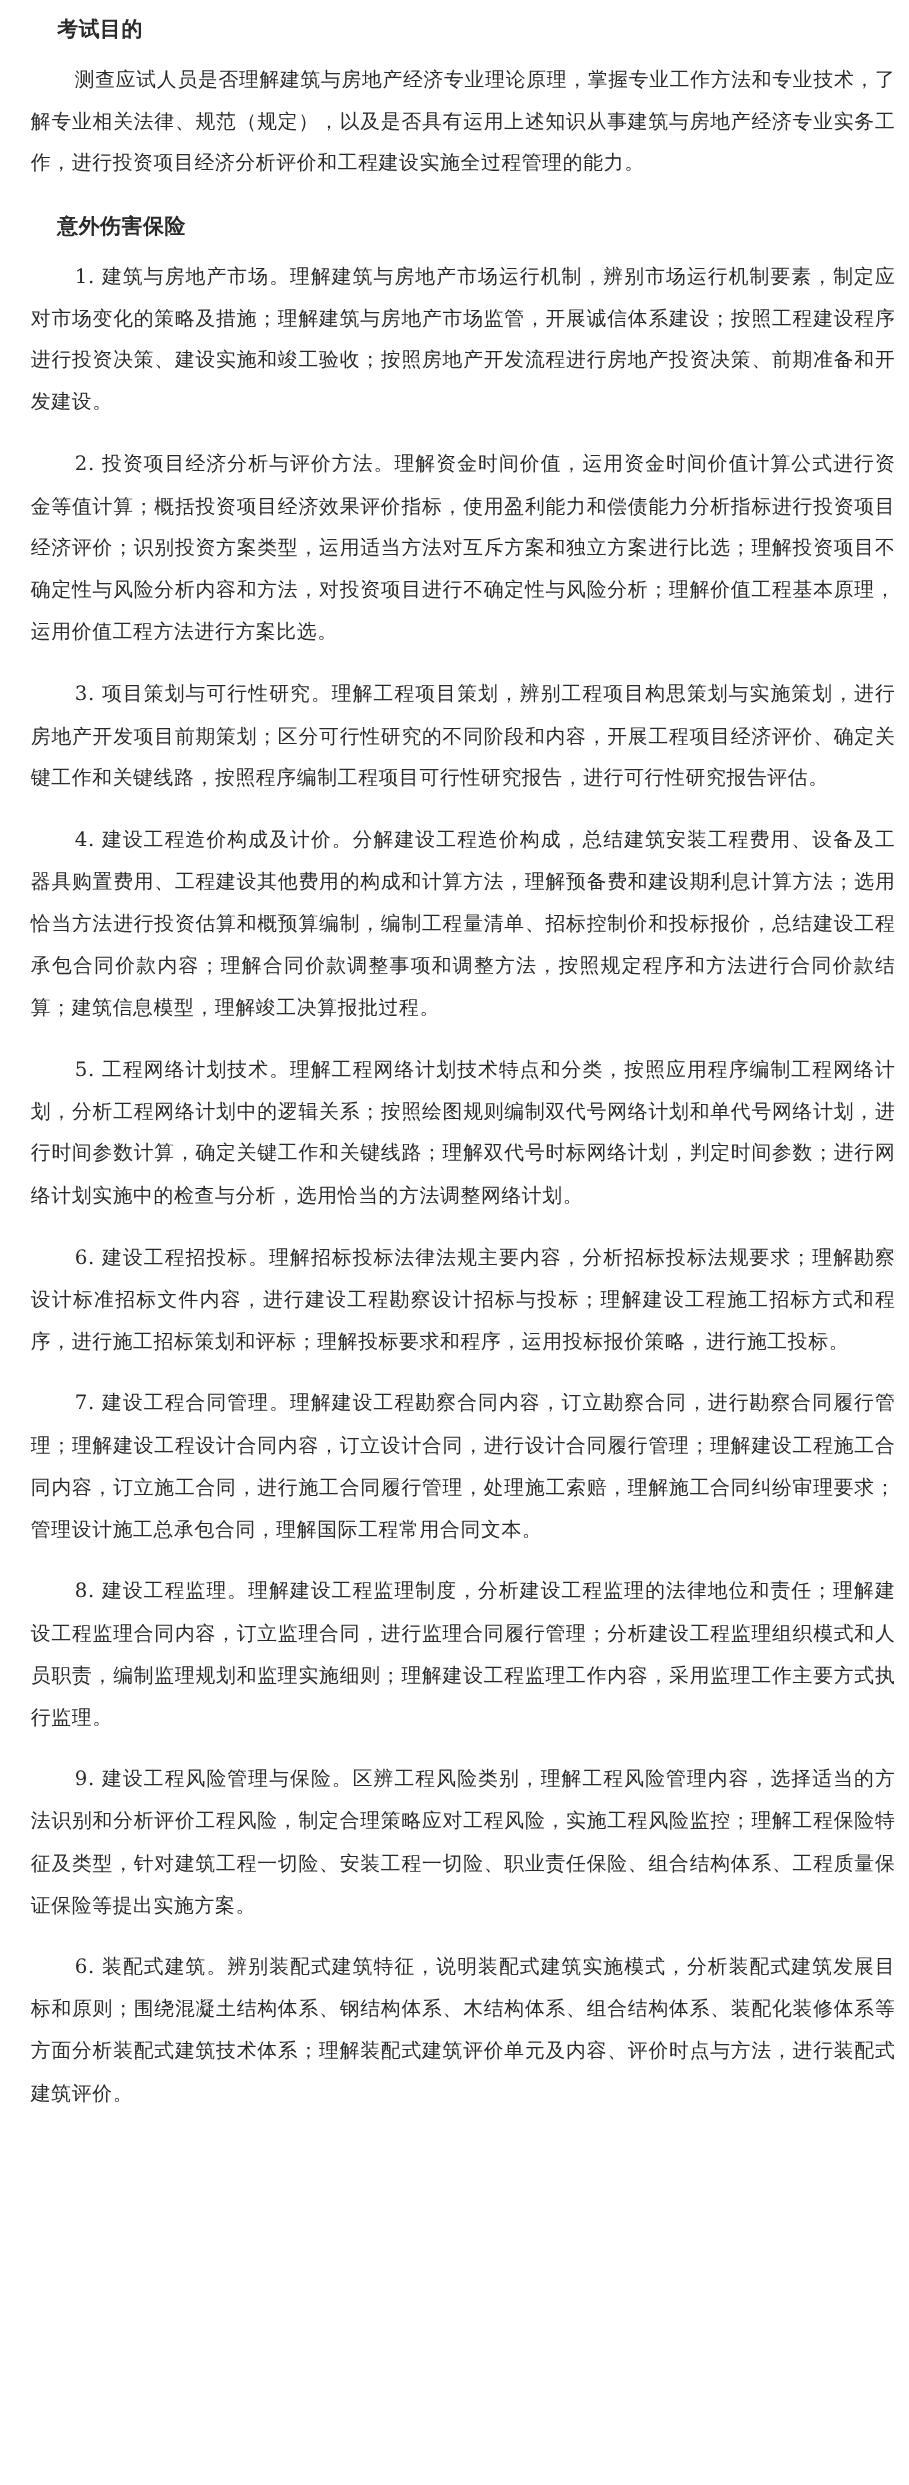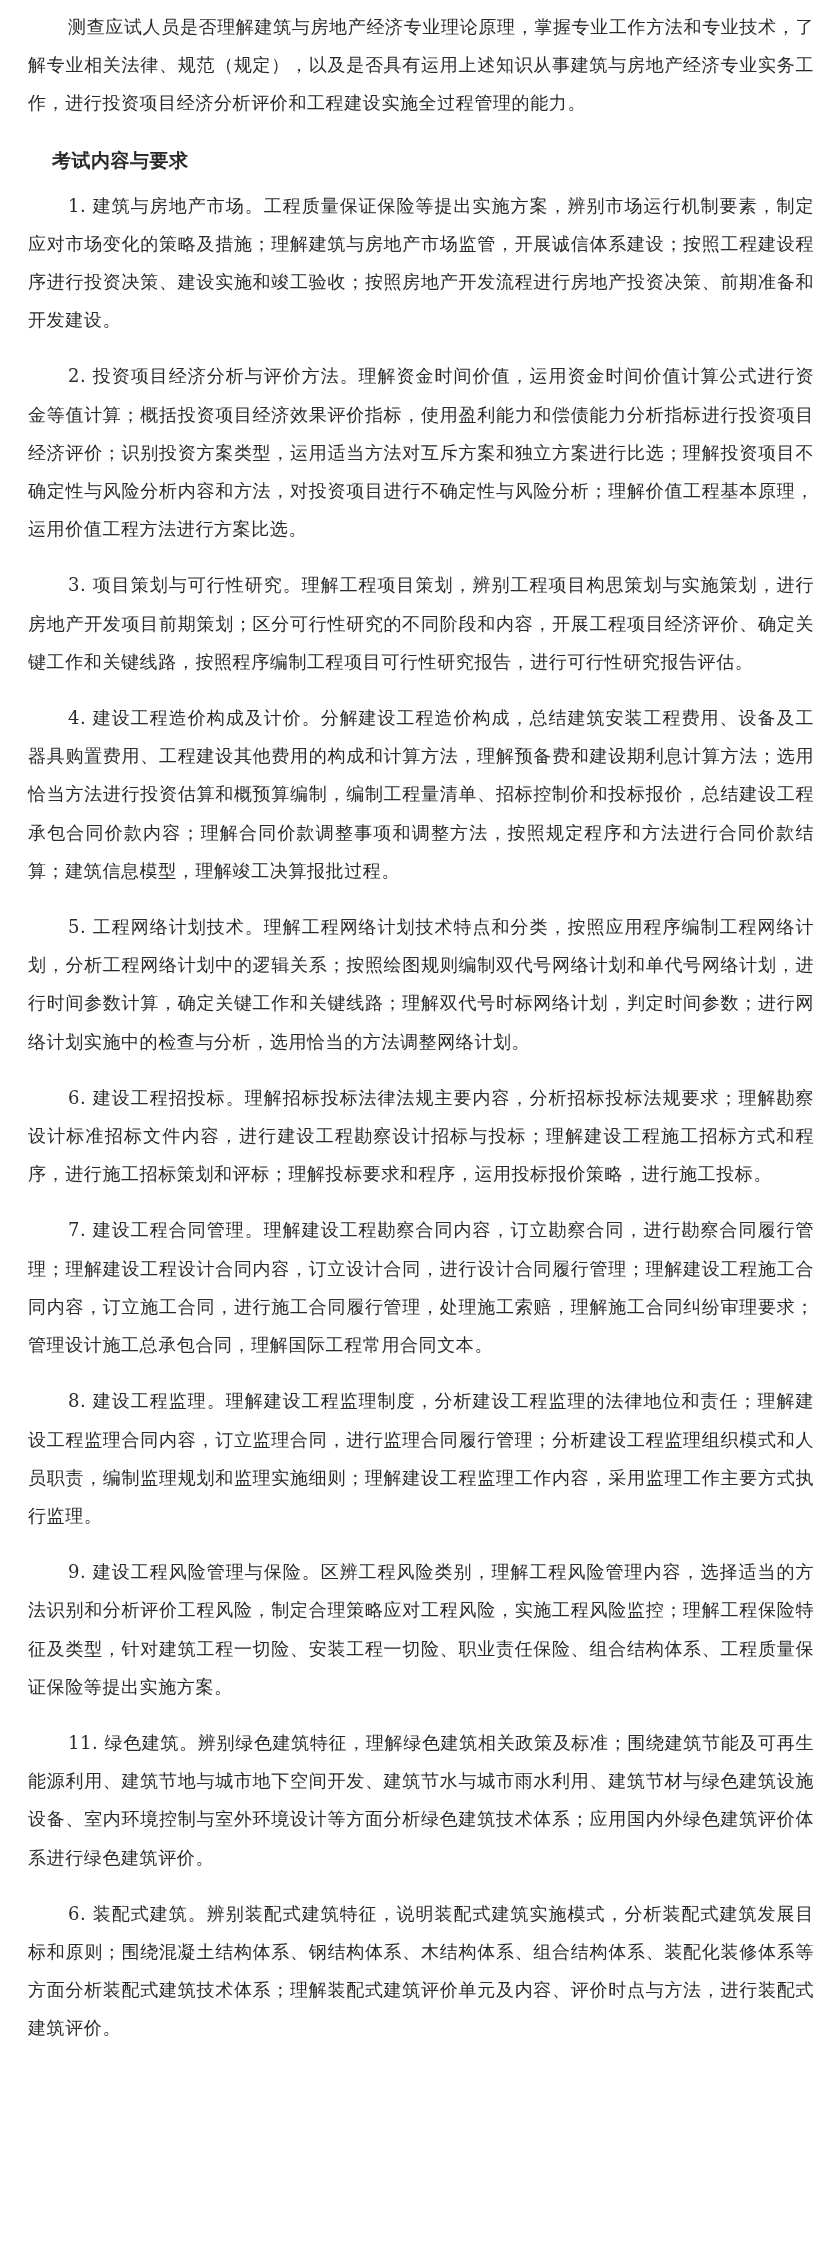--- a/index.html
+++ b/index.html
@@ -41,43 +41,43 @@
     .item-num {
       margin-right: 6px;
     }
   </style>
 </head>
 <body>
 
 <div class="doc">
 
   <section class="section">
+    <h2 class="heading">考试目的</h2>
     <p class="para">测查应试人员是否理解建筑与房地产经济专业理论原理，掌握专业工作方法和专业技术，了解专业相关法律、规范（规定），以及是否具有运用上述知识从事建筑与房地产经济专业实务工作，进行投资项目经济分析评价和工程建设实施全过程管理的能力。</p>
   </section>
 
   <section class="section">
-    <h2 class="heading">考试内容与要求</h2>
+    <h2 class="heading">意外伤害保险</h2>
 
-    <p class="para"><span class="item-num">1.</span><span>建筑与房地产市场。工程质量保证保险等提出实施方案，辨别市场运行机制要素，制定应对市场变化的策略及措施；理解建筑与房地产市场监管，开展诚信体系建设；按照工程建设程序进行投资决策、建设实施和竣工验收；按照房地产开发流程进行房地产投资决策、前期准备和开发建设。</span></p>
+    <p class="para"><span class="item-num">1.</span><span>建筑与房地产市场。理解建筑与房地产市场运行机制，辨别市场运行机制要素，制定应对市场变化的策略及措施；理解建筑与房地产市场监管，开展诚信体系建设；按照工程建设程序进行投资决策、建设实施和竣工验收；按照房地产开发流程进行房地产投资决策、前期准备和开发建设。</span></p>
 
     <p class="para"><span class="item-num">2.</span><span>投资项目经济分析与评价方法。理解资金时间价值，运用资金时间价值计算公式进行资金等值计算；概括投资项目经济效果评价指标，使用盈利能力和偿债能力分析指标进行投资项目经济评价；识别投资方案类型，运用适当方法对互斥方案和独立方案进行比选；理解投资项目不确定性与风险分析内容和方法，对投资项目进行不确定性与风险分析；理解价值工程基本原理，运用价值工程方法进行方案比选。</span></p>
 
     <p class="para"><span class="item-num">3.</span><span>项目策划与可行性研究。理解工程项目策划，辨别工程项目构思策划与实施策划，进行房地产开发项目前期策划；区分可行性研究的不同阶段和内容，开展工程项目经济评价、确定关键工作和关键线路，按照程序编制工程项目可行性研究报告，进行可行性研究报告评估。</span></p>
 
     <p class="para"><span class="item-num">4.</span><span>建设工程造价构成及计价。分解建设工程造价构成，总结建筑安装工程费用、设备及工器具购置费用、工程建设其他费用的构成和计算方法，理解预备费和建设期利息计算方法；选用恰当方法进行投资估算和概预算编制，编制工程量清单、招标控制价和投标报价，总结建设工程承包合同价款内容；理解合同价款调整事项和调整方法，按照规定程序和方法进行合同价款结算；建筑信息模型，理解竣工决算报批过程。</span></p>
 
     <p class="para"><span class="item-num">5.</span><span>工程网络计划技术。理解工程网络计划技术特点和分类，按照应用程序编制工程网络计划，分析工程网络计划中的逻辑关系；按照绘图规则编制双代号网络计划和单代号网络计划，进行时间参数计算，确定关键工作和关键线路；理解双代号时标网络计划，判定时间参数；进行网络计划实施中的检查与分析，选用恰当的方法调整网络计划。</span></p>
 
     <p class="para"><span class="item-num">6.</span><span>建设工程招投标。理解招标投标法律法规主要内容，分析招标投标法规要求；理解勘察设计标准招标文件内容，进行建设工程勘察设计招标与投标；理解建设工程施工招标方式和程序，进行施工招标策划和评标；理解投标要求和程序，运用投标报价策略，进行施工投标。</span></p>
 
     <p class="para"><span class="item-num">7.</span><span>建设工程合同管理。理解建设工程勘察合同内容，订立勘察合同，进行勘察合同履行管理；理解建设工程设计合同内容，订立设计合同，进行设计合同履行管理；理解建设工程施工合同内容，订立施工合同，进行施工合同履行管理，处理施工索赔，理解施工合同纠纷审理要求；管理设计施工总承包合同，理解国际工程常用合同文本。</span></p>
 
     <p class="para"><span class="item-num">8.</span><span>建设工程监理。理解建设工程监理制度，分析建设工程监理的法律地位和责任；理解建设工程监理合同内容，订立监理合同，进行监理合同履行管理；分析建设工程监理组织模式和人员职责，编制监理规划和监理实施细则；理解建设工程监理工作内容，采用监理工作主要方式执行监理。</span></p>
 
     <p class="para"><span class="item-num">9.</span><span>建设工程风险管理与保险。区辨工程风险类别，理解工程风险管理内容，选择适当的方法识别和分析评价工程风险，制定合理策略应对工程风险，实施工程风险监控；理解工程保险特征及类型，针对建筑工程一切险、安装工程一切险、职业责任保险、组合结构体系、工程质量保证保险等提出实施方案。</span></p>
 
 
-    <p class="para"><span class="item-num">11.</span><span>绿色建筑。辨别绿色建筑特征，理解绿色建筑相关政策及标准；围绕建筑节能及可再生能源利用、建筑节地与城市地下空间开发、建筑节水与城市雨水利用、建筑节材与绿色建筑设施设备、室内环境控制与室外环境设计等方面分析绿色建筑技术体系；应用国内外绿色建筑评价体系进行绿色建筑评价。</span></p>
 
     <p class="para"><span class="item-num">6.</span><span>装配式建筑。辨别装配式建筑特征，说明装配式建筑实施模式，分析装配式建筑发展目标和原则；围绕混凝土结构体系、钢结构体系、木结构体系、组合结构体系、装配化装修体系等方面分析装配式建筑技术体系；理解装配式建筑评价单元及内容、评价时点与方法，进行装配式建筑评价。</span></p>
   </section>
 
 </div>
 
 </body></html>

